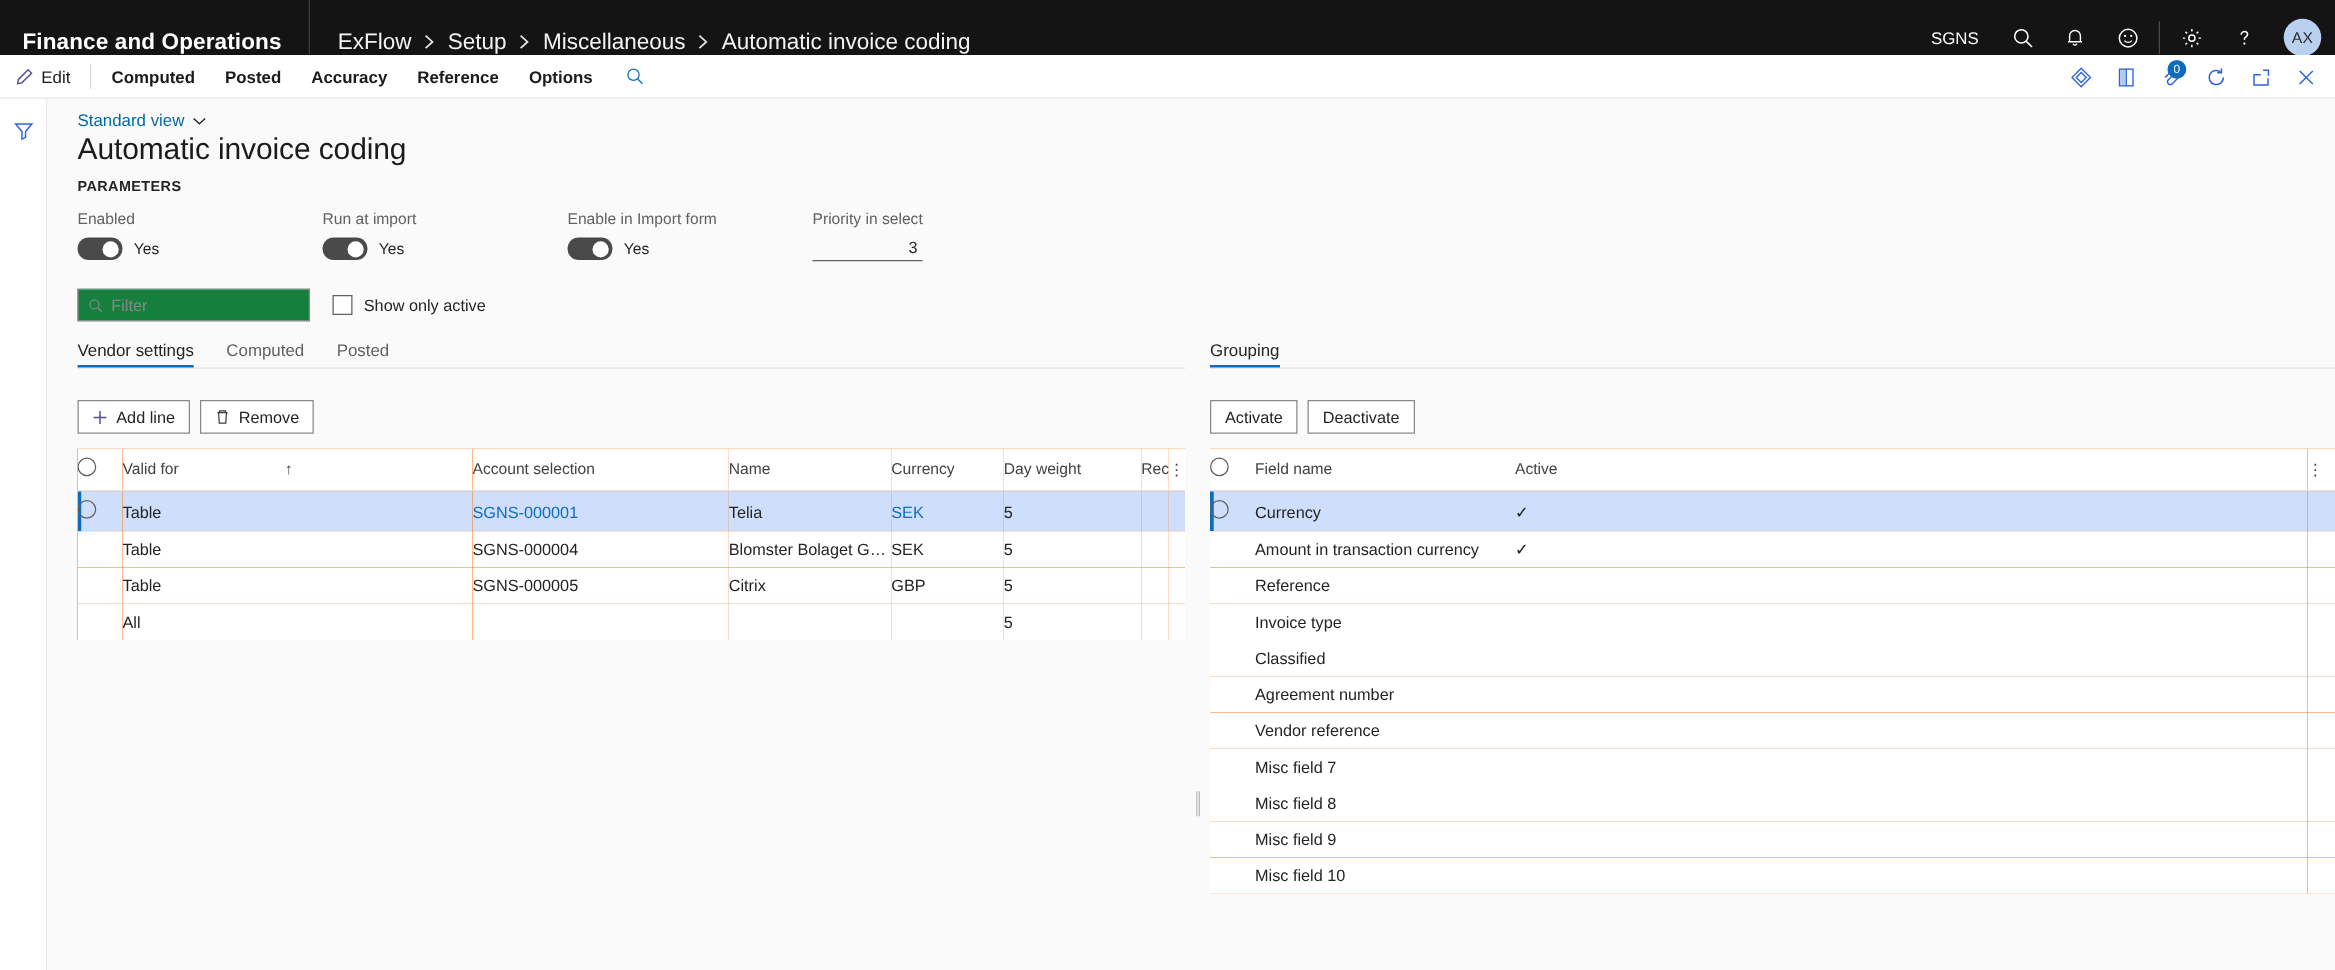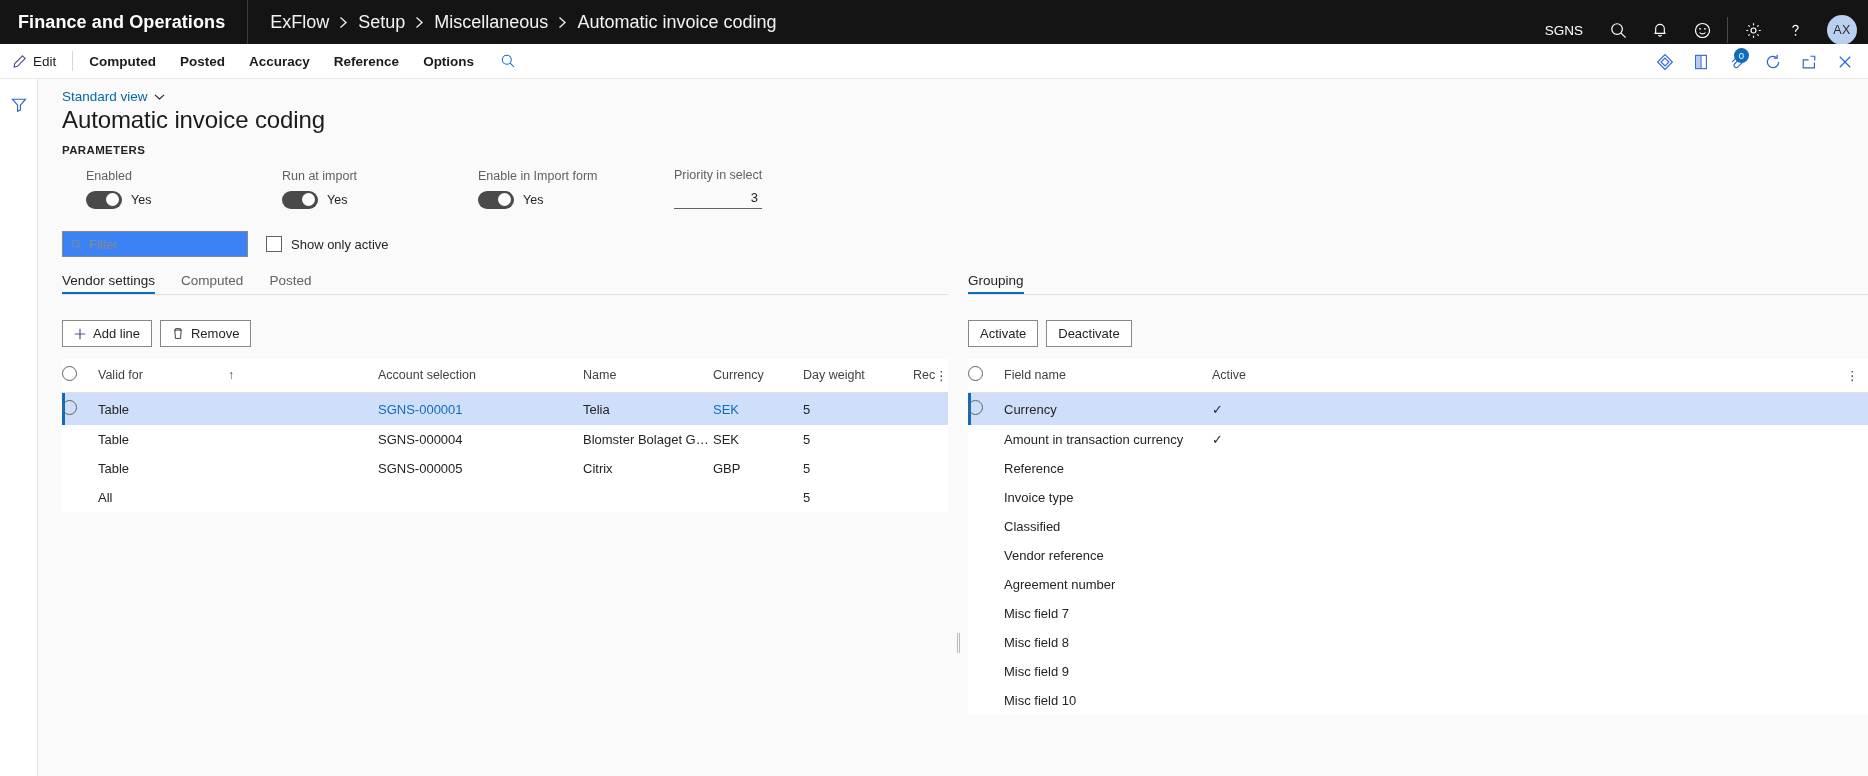--- a/index.html
+++ b/index.html
@@ -6,21 +6,21 @@
   html, body {
     width: 1868px; height: 776px;
     font-family: "Liberation Sans", sans-serif;
     background: #ffffff;
     overflow: hidden;
   }
 
   
   .topnav {
     height: 44px; background: #141414; color: #ffffff;
-    display: flex; align-items: center; position: relative;
+    display: flex; align-items: flex-end; position: relative;
   }
   .brand {
     font-size: 18px; font-weight: bold; padding: 0 22px 0 18px;
     letter-spacing: .1px; white-space: nowrap;
   }
   .brand-div { width: 1px; height: 44px; background: #3b3b3b; }
   .breadcrumb {
     display: flex; align-items: center; gap: 10px;
     padding-left: 22px; font-size: 18px; color: #f3f3f3;
   }
@@ -92,21 +92,21 @@
   }
   .pagetitle {
     font-size: 24px; font-weight: normal; color: #1b1b1b;
     letter-spacing: -.1px; margin: 1px 0 10px 0;
   }
   .section-head {
     font-size: 11.5px; font-weight: bold; color: #242424;
     letter-spacing: .35px; margin-bottom: 12px;
   }
 
-  .params { display: flex; align-items: center; margin-left: 24px; }
+  .params { display: flex; align-items: flex-start; }
   .pfield { width: 196px; }
   .pfield.prio { width: 210px; }
   .plabel { font-size: 12.5px; color: #616161; margin-bottom: 8px; white-space: nowrap; }
   .toggle-row { display: flex; align-items: center; gap: 9px; }
   .toggle {
     width: 36px; height: 18px; border-radius: 10px; background: #4a4a4a;
     position: relative; flex: none;
   }
   .toggle .knob {
     position: absolute; width: 13px; height: 13px; border-radius: 50%;
@@ -114,21 +114,21 @@
   }
   .toggle-val { font-size: 12.5px; color: #242424; }
   .numfield {
     width: 88px; border-bottom: 1px solid #616161;
     text-align: right; font-size: 13px; color: #242424;
     padding: 0 4px 3px 0; margin-top: 3px;
   }
 
   .filterrow { display: flex; align-items: center; gap: 18px; margin: 22px 0 0 0; }
   .filterbox {
-    width: 186px; height: 26px; border: 1px solid #8a8886; background: #3b82f6;
+    width: 186px; height: 26px; border: 1px solid #8a8886; background: #15803d;
     display: flex; align-items: center; gap: 6px; padding: 0 7px;
   }
   .filterbox input {
     border: none; outline: none; font-size: 13px; color: #242424;
     font-family: "Liberation Sans", sans-serif; width: 100%; background: transparent;
   }
   .filterbox input::placeholder { color: #8a8886; }
   .chkrow { display: flex; align-items: center; gap: 9px; }
   .chk { width: 16px; height: 16px; border: 1px solid #616161; background: #fff; flex: none; }
   .chklabel { font-size: 13px; color: #242424; white-space: nowrap; }
@@ -564,27 +564,27 @@
                 <td></td>
               </tr>
               <tr>
                 <td class="firstcell"></td>
                 <td>Classified</td>
                 <td class="check"></td>
                 <td></td>
               </tr>
               <tr>
                 <td class="firstcell"></td>
+                <td>Agreement number</td>
+                <td class="check"></td>
+                <td></td>
+              </tr>
+              <tr>
+                <td class="firstcell"></td>
                 <td>Vendor reference</td>
-                <td class="check"></td>
-                <td></td>
-              </tr>
-              <tr>
-                <td class="firstcell"></td>
-                <td>Agreement number</td>
                 <td class="check"></td>
                 <td></td>
               </tr>
               <tr>
                 <td class="firstcell"></td>
                 <td>Misc field 7</td>
                 <td class="check"></td>
                 <td></td>
               </tr>
               <tr>

